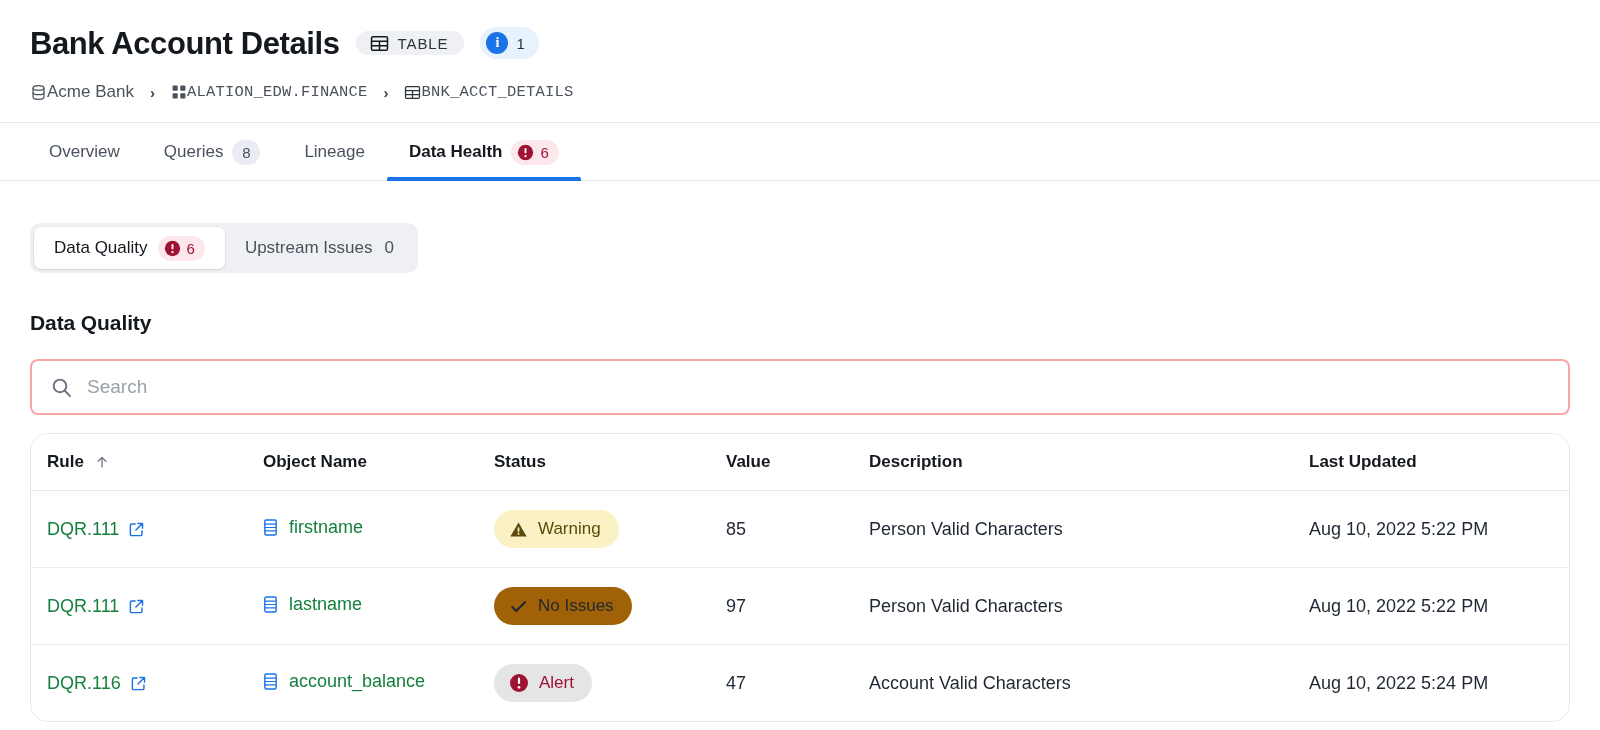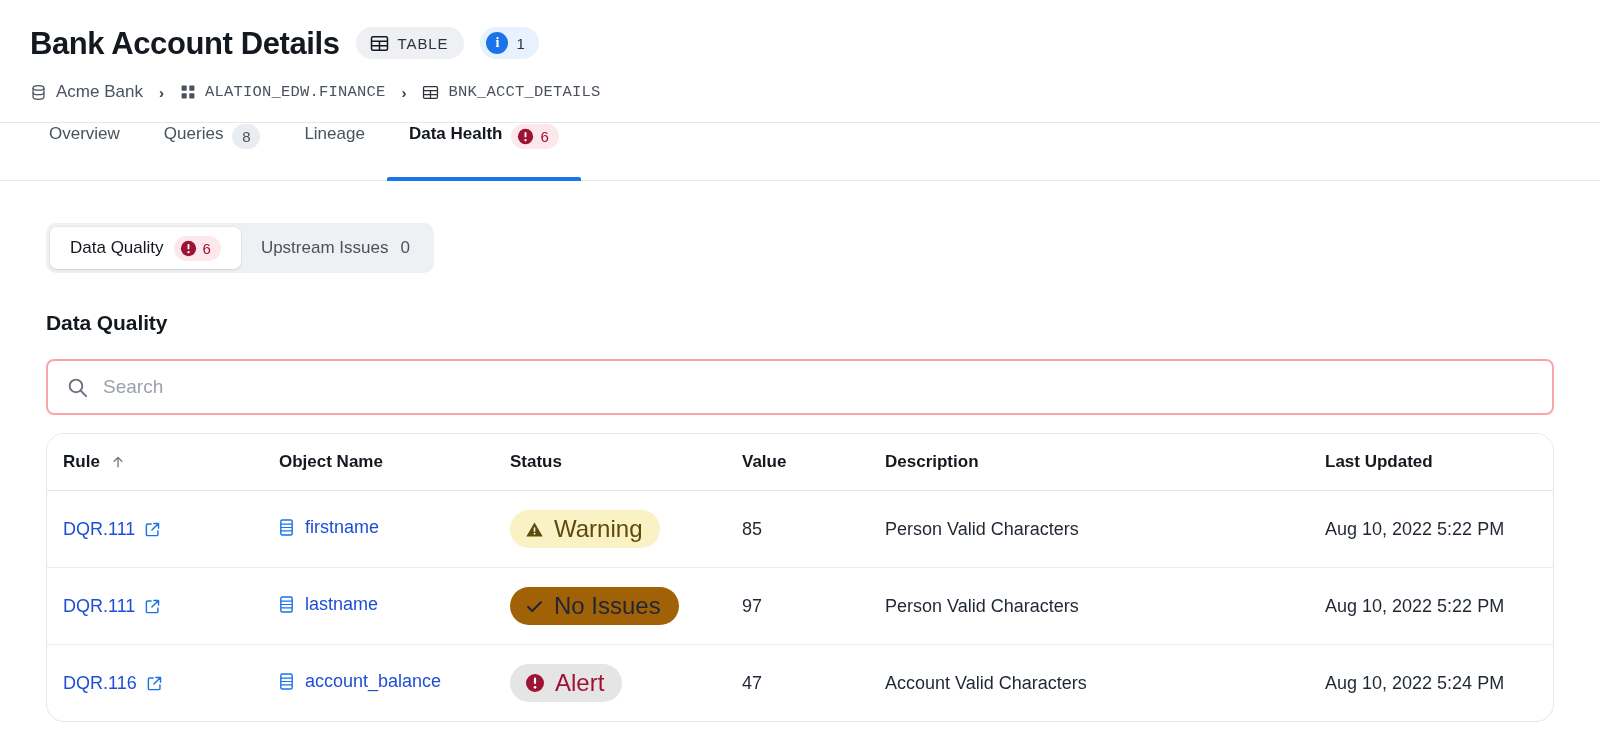--- a/index.html
+++ b/index.html
@@ -37,21 +37,21 @@
     white-space: nowrap;
   }
 
   .chip-table {
     display: inline-flex;
     align-items: center;
     gap: 9px;
     background: #eef0f3;
     border-radius: 16px;
     padding: 7px 16px 7px 14px;
-    height: 32px;
+    height: 24px;
   }
   .chip-table .chip-label {
     font-size: 15px;
     letter-spacing: 0.9px;
     color: #2c333d;
     font-weight: 400;
   }
 
   .chip-info {
     display: inline-flex;
@@ -86,21 +86,20 @@
     display: flex;
     align-items: center;
     gap: 9px;
     padding-left: 30px;
     margin-top: 13px;
     height: 26px;
   }
   .crumb {
     display: inline-flex;
     align-items: center;
-    gap: 9px;
     color: #4a525e;
     font-size: 17px;
   }
   .crumb.mono { font-family: "Liberation Mono", monospace; font-size: 15.5px; letter-spacing: 0.2px; }
   .crumb-sep {
     color: #394150;
     font-size: 15px;
     font-weight: 700;
     margin: 0 7px;
     line-height: 1;
@@ -118,21 +117,21 @@
     display: flex;
     align-items: flex-end;
     gap: 0;
     padding-left: 30px;
     height: 58px;
     border-bottom: 1px solid #e4e7ec;
     position: relative;
   }
   .tab {
     display: inline-flex;
-    align-items: flex-start;
+    align-items: center;
     gap: 9px;
     height: 56px;
     padding: 0 22px;
     font-size: 17px;
     color: #4a525e;
     cursor: pointer;
     position: relative;
     white-space: nowrap;
   }
   .tab:first-child { padding-left: 19px; }
@@ -164,21 +163,21 @@
   }
   .tab-pill.danger {
     background: #fce8ec;
     color: #9e1334;
     gap: 6px;
     padding: 0 10px 0 6px;
     font-weight: 400;
   }
 
   
-  .body { padding: 0 46px; }
+  .body { padding: 0 30px; }
 
   .segmented {
     display: inline-flex;
     background: #eef0f3;
     border-radius: 10px;
     padding: 4px;
     margin-top: 42px;
     height: 50px;
     align-items: center;
   }
@@ -280,35 +279,35 @@
   tbody tr:last-child td { border-bottom: none; }
 
   .col-rule   { width: 232px; }
   .col-object { width: 231px; }
   .col-status { width: 232px; }
   .col-value  { width: 143px; }
   .col-desc   { width: 440px; }
   .col-updated{ width: 260px; }
 
   .link {
-    color: #1d4ed8;
+    color: #15803d;
     text-decoration: none;
     cursor: pointer;
   }
   .rule-cell { display: inline-flex; align-items: center; gap: 9px; }
   .obj-cell  { display: inline-flex; align-items: center; gap: 11px; }
 
   .badge {
     display: inline-flex;
     align-items: center;
     gap: 10px;
     height: 38px;
     padding: 0 18px 0 15px;
     border-radius: 19px;
-    font-size: 24px;
+    font-size: 17px;
     white-space: nowrap;
   }
   .badge-warning { background: #faf2c4; color: #5d4a0c; }
   .badge-ok      { background: #a16207; color: #1f2733; }
   .badge-alert   { background: #e5e5e5; color: #9e1334; }
 
   .icon { display: inline-flex; align-items: center; justify-content: center; flex: none; }
 </style>
 </head>
 <body>

